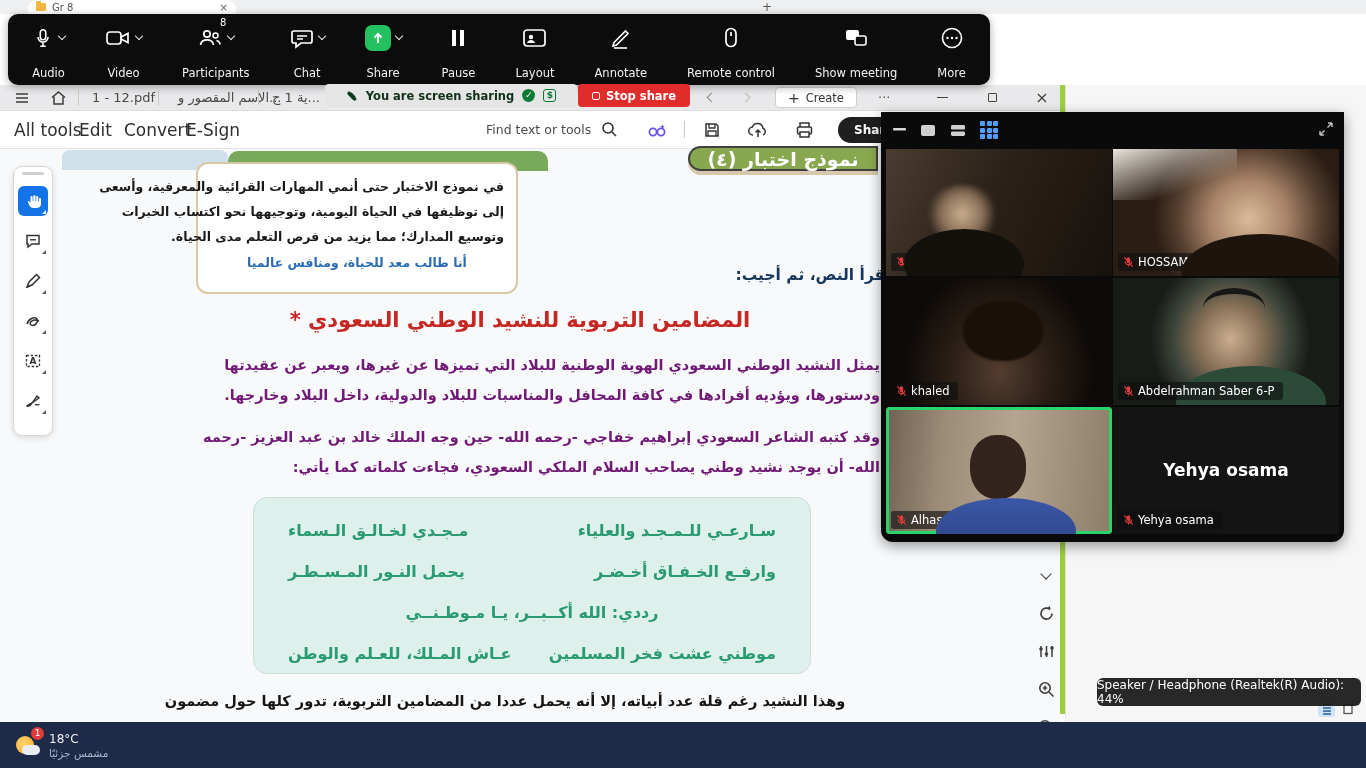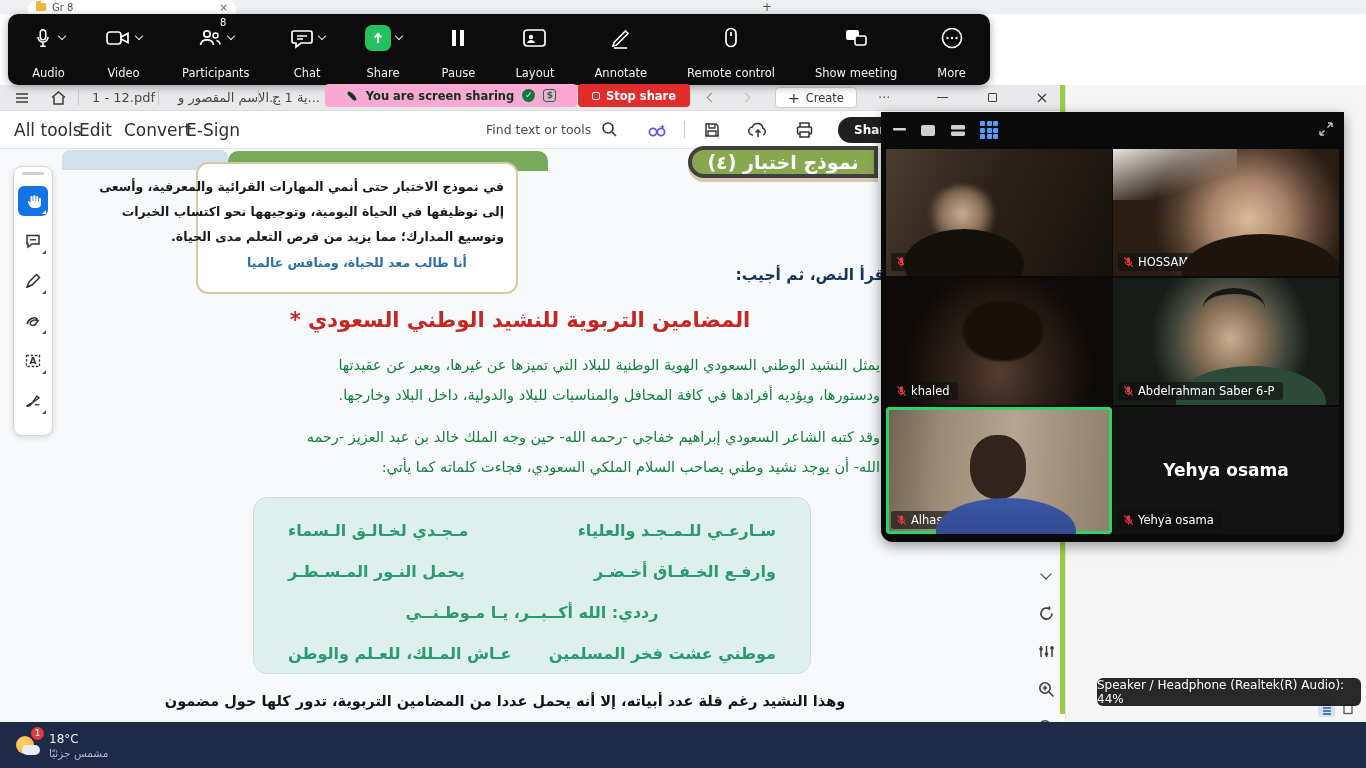--- a/index.html
+++ b/index.html
@@ -28,21 +28,21 @@
   .zt-iconrow { display:flex; align-items:center; gap:5px; height:34px; position:relative; }
   .zt-label { font-size:11.5px; color:#f2f2f2; white-space:nowrap; }
   .chev { width:6px; height:6px; border-right:1.5px solid #e8e8e8; border-bottom:1.5px solid #e8e8e8;
     transform:rotate(45deg); margin-top:-4px; }
   .zt-badge { position:absolute; top:-4px; right:8px; font-size:10px; color:#fff; }
   .share-sq { width:26px; height:26px; background:#23c160; border-radius:7px; display:flex; align-items:center; justify-content:center; }
 
   svg.ic { display:block; }
 
   
-  .share-banner { left:325px; top:84px; width:252px; height:23px; background:#f9a8d4; border-radius:4px;
+  .share-banner { left:325px; top:84px; width:252px; height:23px; background:#e5e5e5; border-radius:4px;
     display:flex; align-items:center; justify-content:center; gap:8px; z-index:31; }
   .share-banner .sb-text { font-size:11.5px; font-weight:700; color:#10301a; }
   .shield { width:13px; height:13px; background:#0b7a33; border-radius:50% 50% 50% 50%/45% 45% 55% 55%; color:#fff;
     font-size:9px; line-height:13px; text-align:center; }
   .dollarbox { width:13px; height:13px; border:1.4px solid #0b7a33; border-radius:3px; color:#0b7a33;
     font-size:9px; line-height:11px; text-align:center; font-weight:700; }
   .stop-share { left:578px; top:84px; width:112px; height:23px; background:#e12c2c; border-radius:4px;
     display:flex; align-items:center; justify-content:center; gap:6px; z-index:31; cursor:pointer; }
   .stop-share .ss-sq { width:8px; height:8px; border:1.6px solid #fff; border-radius:2px; }
   .stop-share .ss-label { color:#fff; font-size:11.5px; font-weight:700; }
@@ -77,28 +77,28 @@
   .qt-item.active .qt-corner { border-bottom-color:#fff; }
 
   
   .pdf-area { left:0; top:149px; width:1060px; height:573px; background:#f7f9fb; }
   .blue-band { left:62px; top:150px; width:166px; height:20px; background:#cfe0ea; border-radius:8px 8px 0 0; }
   .green-band { left:228px; top:151px; width:320px; height:20px; background:#79a95b; border-radius:10px 10px 0 0; }
   .intro-box { left:196px; top:162px; width:322px; height:132px; background:#fff; border:2px solid #d9c9a2;
     border-radius:12px; padding:10px 12px 8px; text-align:center; z-index:2; }
   .intro-line { font-size:12.5px; font-weight:700; color:#191919; line-height:25px; white-space:nowrap; }
   .intro-motto { font-size:12.5px; font-weight:700; color:#2a6db5; margin-top:6px; }
-  .test-badge { left:688px; top:146px; width:190px; height:32px; background:#88a850; border:4px solid #404040;
+  .test-badge { left:688px; top:146px; width:190px; height:25px; background:#88a850; border:2px solid #404040;
     border-radius:22px 0 0 22px; display:flex; align-items:center; justify-content:center; z-index:2;
     box-shadow:0 4px 0 rgba(190,160,110,.55); }
   .test-badge span { color:#fff; font-size:19px; font-weight:700; }
   .read-prompt { left:620px; top:266px; width:270px; text-align:right; color:#16365c; font-weight:700; font-size:15.5px; }
   .pdf-title { left:170px; top:308px; width:700px; text-align:center; font-size:21px; font-weight:700; color:#c72722; }
-  .pdf-par { left:130px; top:0; width:750px; direction:rtl; text-align:right; font-size:14.5px; font-weight:400;
-    color:#15803d; line-height:30px; }
+  .pdf-par { left:130px; top:0; width:750px; direction:rtl; text-align:right; font-size:14.5px; font-weight:700;
+    color:#701a75; line-height:30px; }
   .anthem-box { left:253px; top:497px; width:558px; height:177px; background:#def0ec; border:1px solid #cbdfd9;
     border-radius:14px; direction:rtl; padding:12px 34px 0; }
   .anthem-row { display:flex; justify-content:space-between; font-size:16px; font-weight:700; color:#2a9a71; height:41px; align-items:center; }
   .anthem-row.center { justify-content:center; }
   .pdf-footer { left:130px; top:693px; width:750px; direction:rtl; text-align:center; font-size:14.5px; font-weight:700; color:#151515; }
 
   
   .share-border { left:1060px; top:85px; width:5px; height:629px; background:#9ccf3f; z-index:3; }
   .right-behind { left:1065px; top:85px; width:301px; height:637px; background:#f6f6f6; border-left:1px solid #e2e2e2; }
   .pg-tools { left:1032px; top:526px; width:28px; display:flex; flex-direction:column; align-items:center; gap:16px; z-index:4; }

